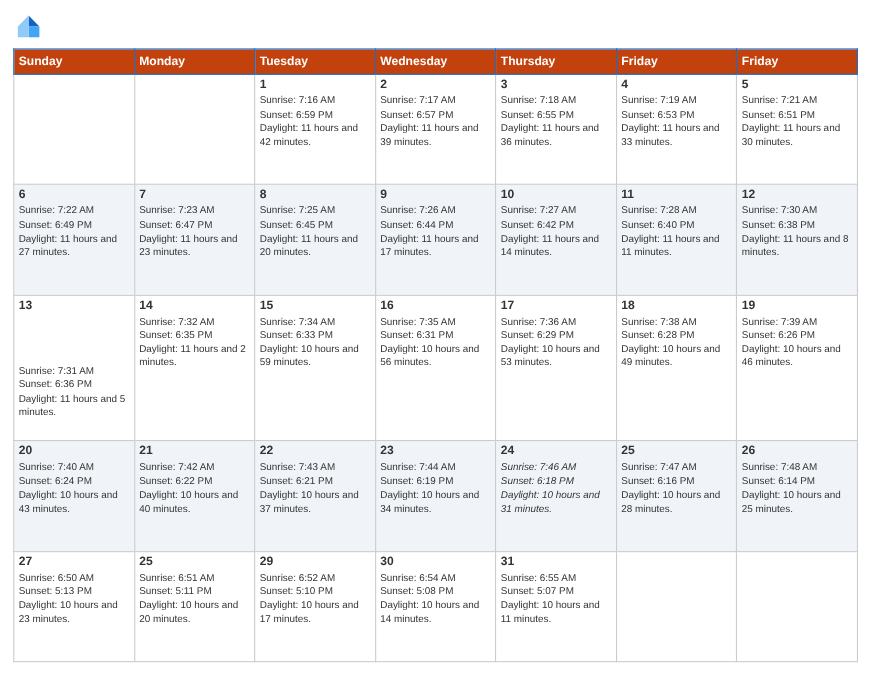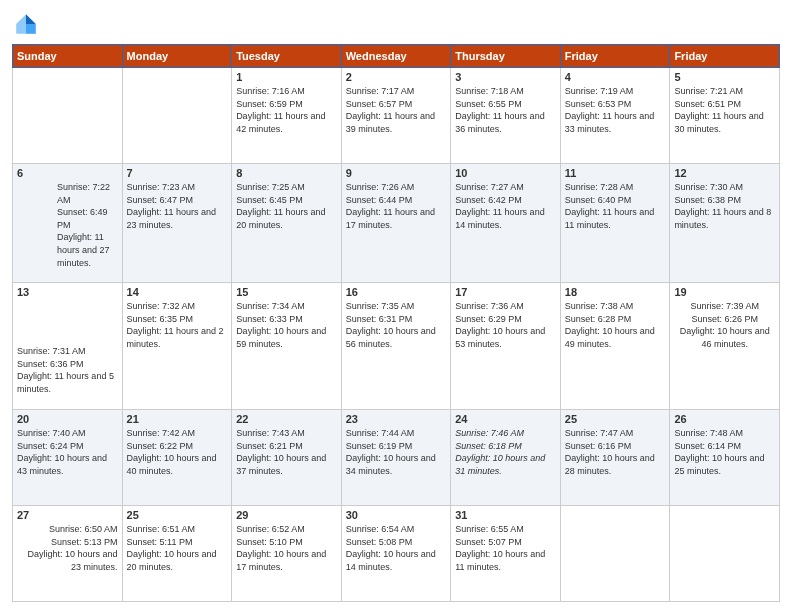--- a/index.html
+++ b/index.html
@@ -160,21 +160,21 @@
           <td>
             <span class="day-num">5</span>
             <div class="day-info" style="white-space: pre-line;">Sunrise: 7:21 AM
 Sunset: 6:51 PM
 Daylight: 11 hours and 30 minutes.</div>
           </td>
         </tr>
         <tr>
           <td>
             <span class="day-num">6</span>
-            <div class="day-info" style="white-space: pre-line; margin-left: 40px;">Sunrise: 7:22 AM
+            <div class="day-info" style="white-space: pre-line;">Sunrise: 7:22 AM
 Sunset: 6:49 PM
 Daylight: 11 hours and 27 minutes.</div>
           </td>
           <td>
             <span class="day-num">7</span>
             <div class="day-info" style="white-space: pre-line;">Sunrise: 7:23 AM
 Sunset: 6:47 PM
 Daylight: 11 hours and 23 minutes.</div>
           </td>
           <td>
@@ -240,21 +240,21 @@
 Daylight: 10 hours and 53 minutes.</div>
           </td>
           <td>
             <span class="day-num">18</span>
             <div class="day-info" style="white-space: pre-line;">Sunrise: 7:38 AM
 Sunset: 6:28 PM
 Daylight: 10 hours and 49 minutes.</div>
           </td>
           <td>
             <span class="day-num">19</span>
-            <div class="day-info" style="white-space: pre-line; text-align: center;">Sunrise: 7:39 AM
+            <div class="day-info" style="white-space: pre-line;">Sunrise: 7:39 AM
 Sunset: 6:26 PM
 Daylight: 10 hours and 46 minutes.</div>
           </td>
         </tr>
         <tr>
           <td>
             <span class="day-num">20</span>
             <div class="day-info" style="white-space: pre-line;">Sunrise: 7:40 AM
 Sunset: 6:24 PM
 Daylight: 10 hours and 43 minutes.</div>
@@ -292,21 +292,21 @@
           <td>
             <span class="day-num">26</span>
             <div class="day-info" style="white-space: pre-line;">Sunrise: 7:48 AM
 Sunset: 6:14 PM
 Daylight: 10 hours and 25 minutes.</div>
           </td>
         </tr>
         <tr>
           <td>
             <span class="day-num">27</span>
-            <div class="day-info" style="white-space: pre-line; text-align: right;">Sunrise: 6:50 AM
+            <div class="day-info" style="white-space: pre-line;">Sunrise: 6:50 AM
 Sunset: 5:13 PM
 Daylight: 10 hours and 23 minutes.</div>
           </td>
           <td>
             <span class="day-num">25</span>
             <div class="day-info" style="white-space: pre-line;">Sunrise: 6:51 AM
 Sunset: 5:11 PM
 Daylight: 10 hours and 20 minutes.</div>
           </td>
           <td>

